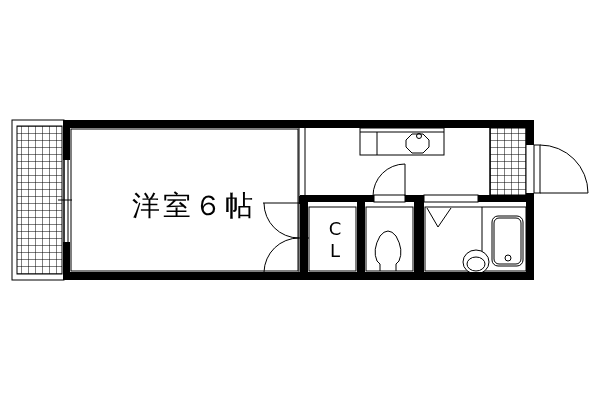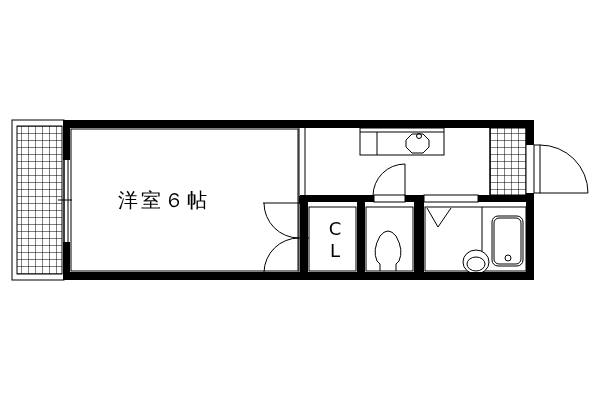--- a/index.html
+++ b/index.html
@@ -1,19 +1,19 @@
 <!DOCTYPE html>
 <html><head>
 <meta charset="utf-8">
 <style>
   html,body{margin:0;padding:0;background:#fff;}
   body{width:600px;height:400px;position:relative;overflow:hidden;font-family:"DejaVu Sans",sans-serif;}
   .plan{position:absolute;left:0;top:0;width:600px;height:400px;}
   .label{position:absolute;color:#000;font-family:"DejaVu Sans",sans-serif;}
-  .room-label{left:118px;top:187px;font-size:20px;letter-spacing:3px;}
+  .room-label{left:132px;top:187px;font-size:28px;letter-spacing:3px;}
   .cl-label{left:324px;top:218px;font-size:18px;line-height:22px;text-align:center;width:22px;}
 </style>
 </head>
 <body>
 
 <svg class="plan" viewBox="0 0 600 400" width="600" height="400" xmlns="http://www.w3.org/2000/svg">
   <defs>
     <pattern id="grid" width="7" height="7" patternUnits="userSpaceOnUse">
       <rect width="7" height="7" fill="#fff"></rect>
       <path d="M7 0 L0 0 0 7" fill="none" stroke="#000" stroke-width="1"></path>

